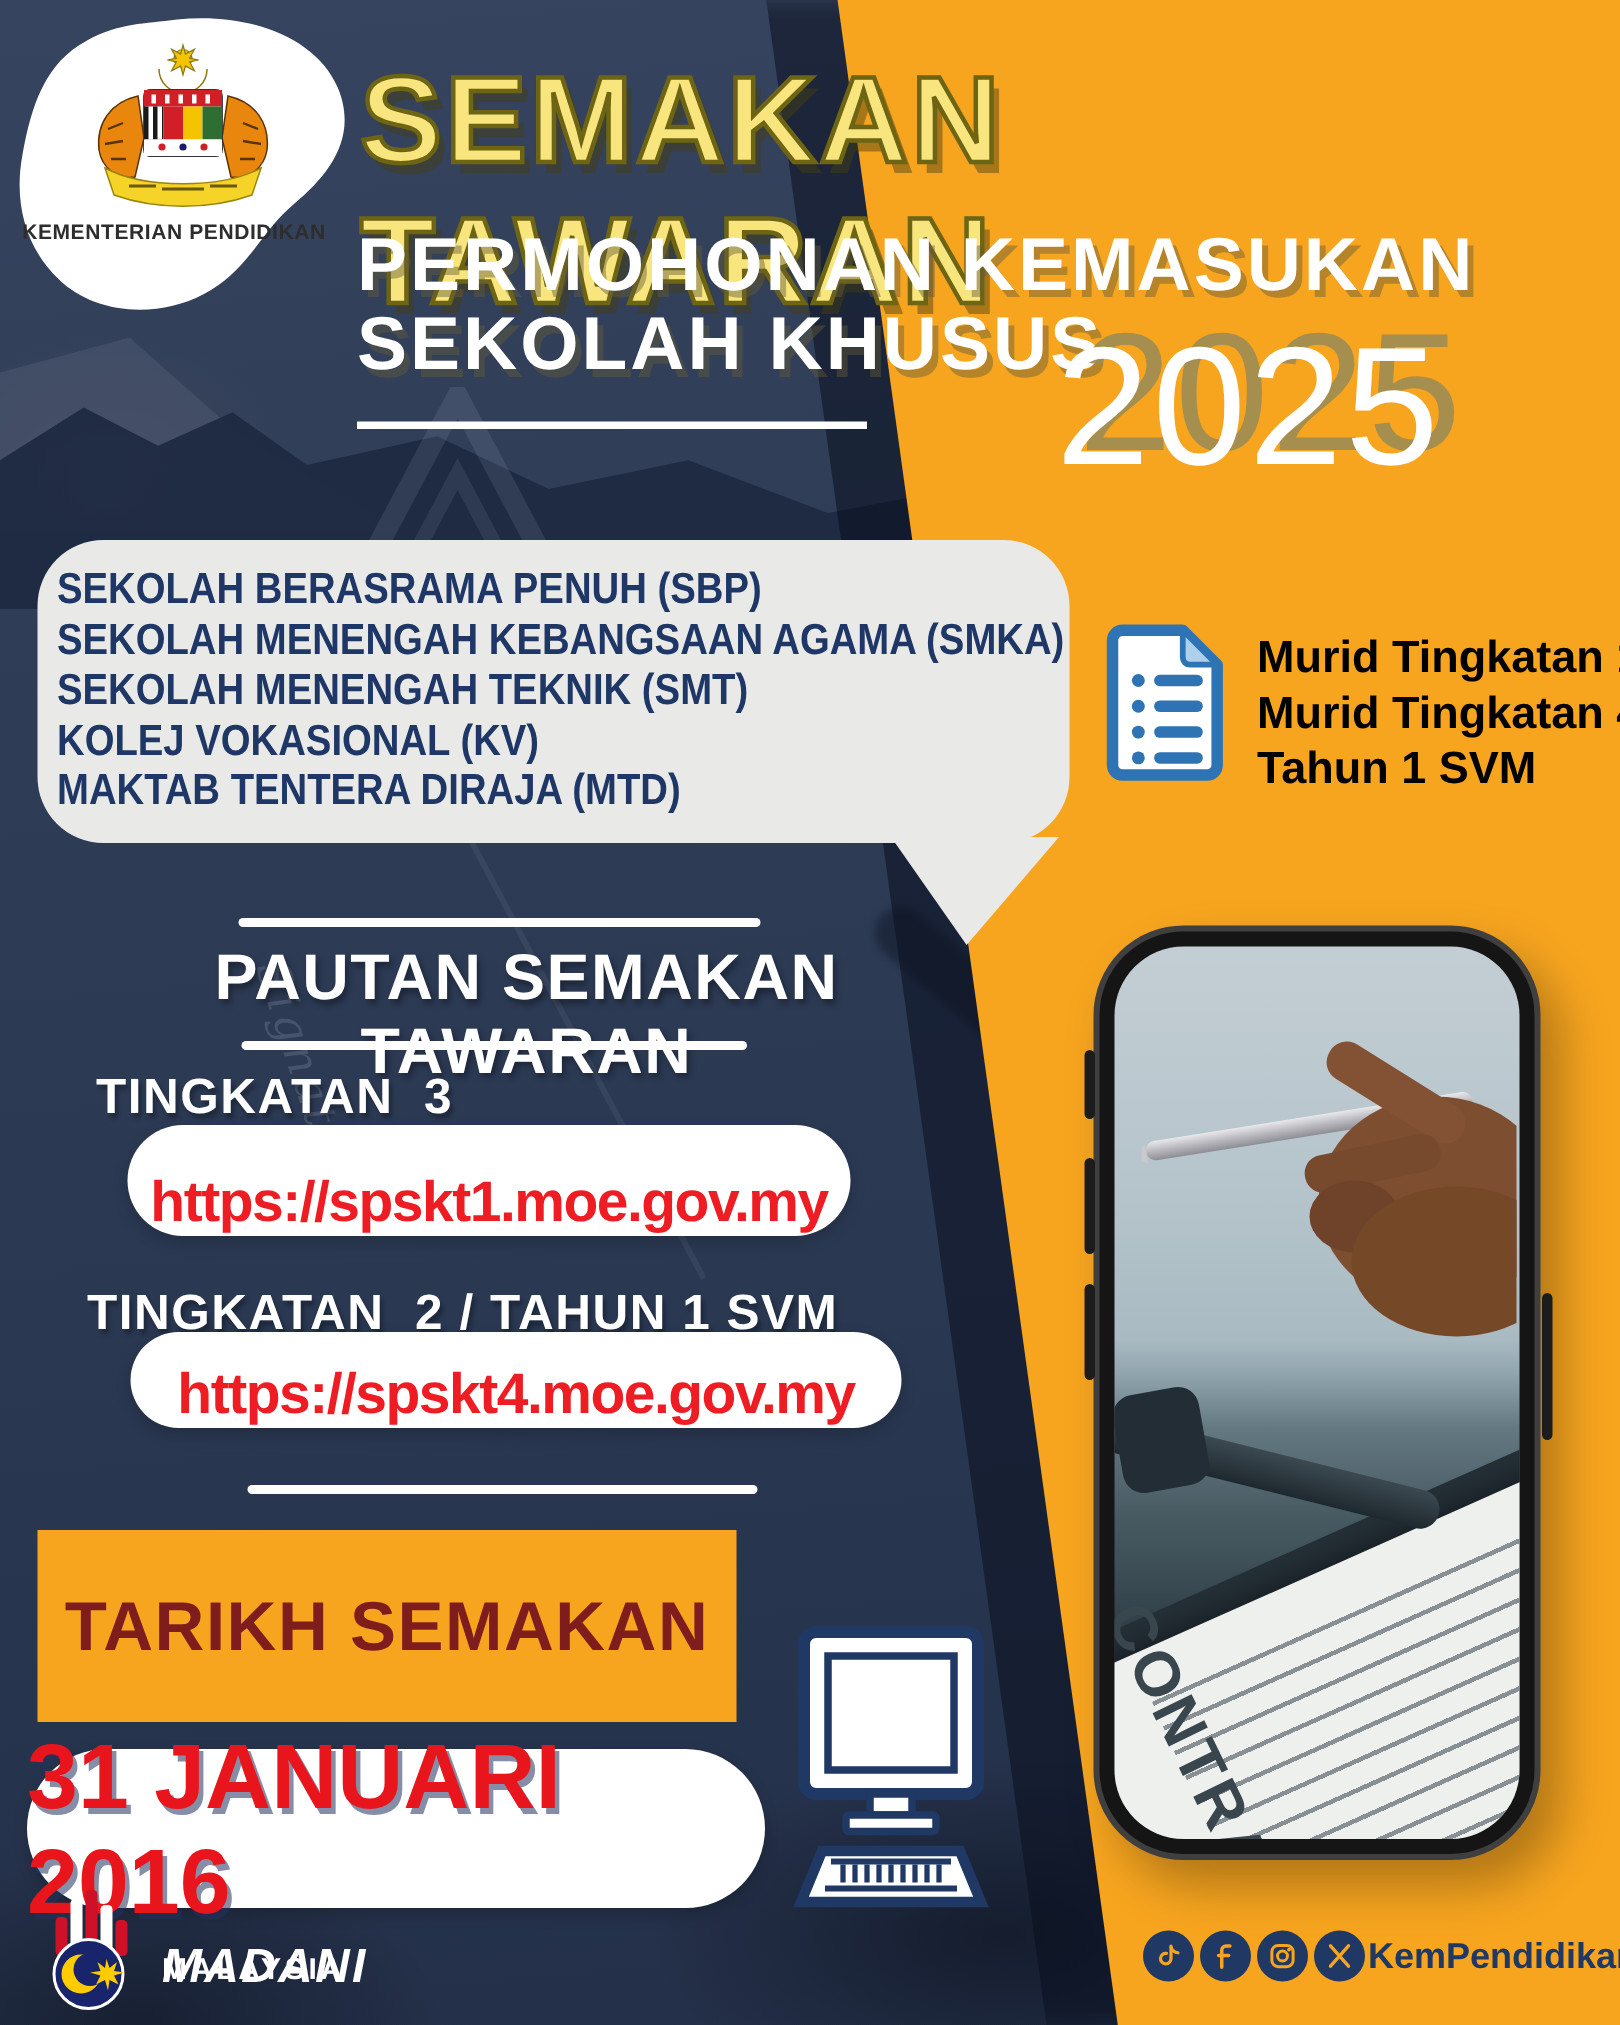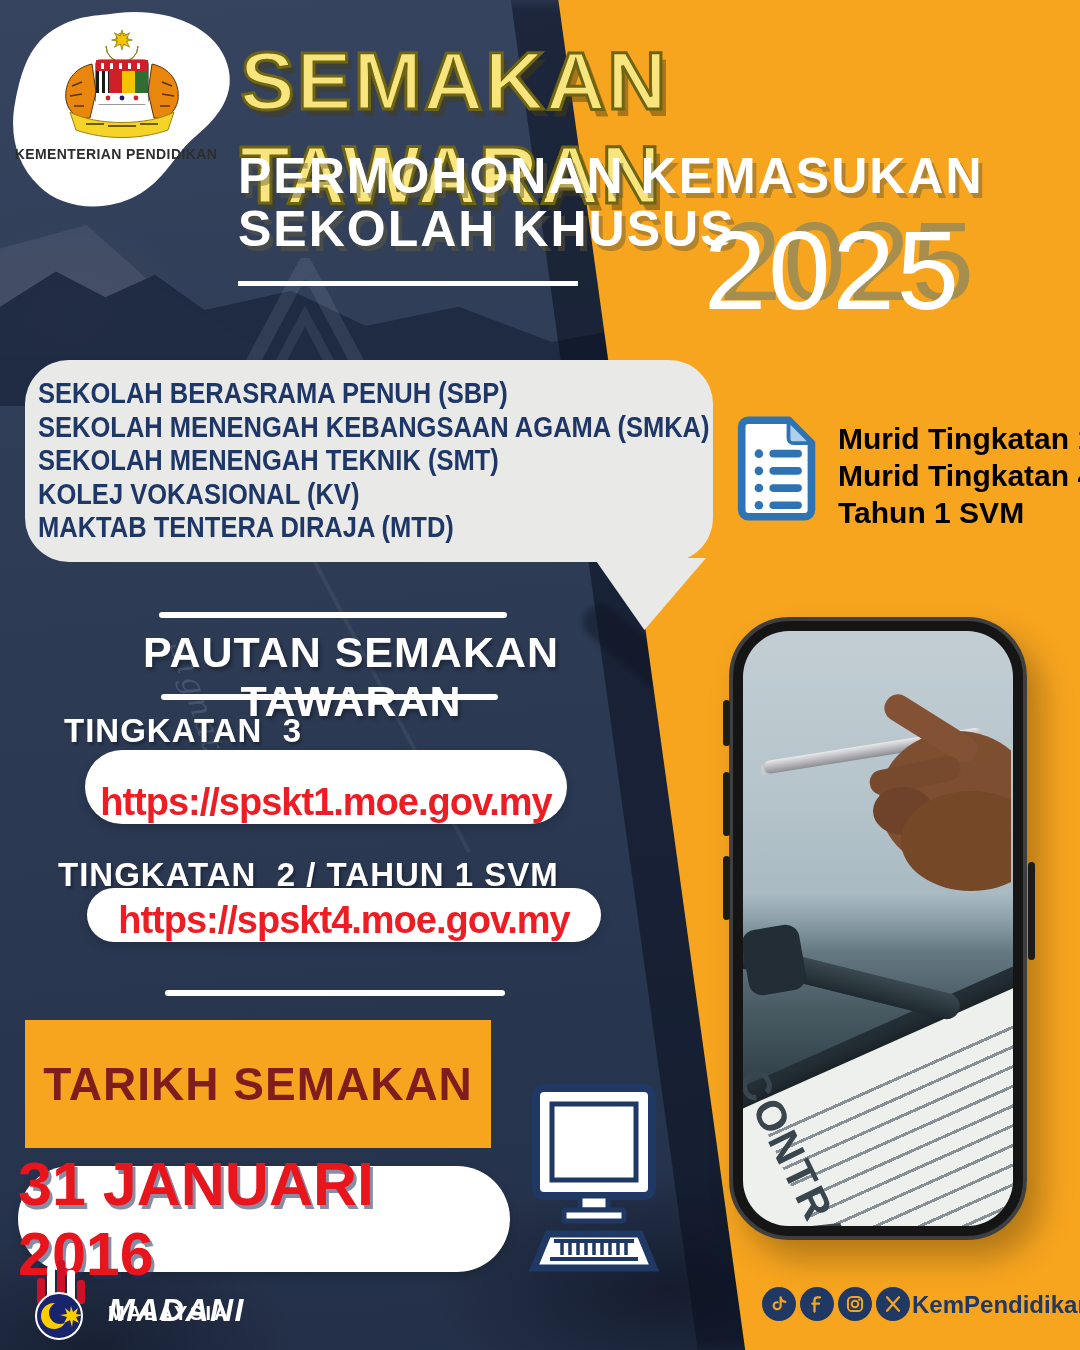--- a/index.html
+++ b/index.html
@@ -72,21 +72,21 @@
   .rule-2{left:161px;top:694px;width:337px;}
   .pautan-title{left:60px;top:628px;width:582px;text-align:center;font-size:43px;
     font-weight:bold;color:#fff;letter-spacing:1px;text-shadow:2px 3px 4px rgba(0,0,0,.35);}
   .link-label{font-size:33px;font-weight:bold;color:#fff;letter-spacing:1px;white-space:pre;
     text-shadow:2px 3px 3px rgba(0,0,0,.3);}
   .link-label-1{left:64px;top:712px;}
   .link-label-2{left:58px;top:856px;}
   .url-pill{background:#fff;border-radius:40px;display:flex;align-items:flex-end;justify-content:center;
     box-shadow:0 4px 10px rgba(0,0,0,.18);}
   .url-pill-1{left:85px;top:750px;width:482px;height:74px;}
-  .url-pill-2{left:87px;top:888px;width:514px;height:54px;}
+  .url-pill-2{left:87px;top:888px;width:514px;height:64px;}
   .url-text{font-size:38px;font-weight:bold;color:#EE1D23;letter-spacing:-1px;}
   .rule-3{left:165px;top:990px;width:340px;}
 
   
   .tarikh-box{left:25px;top:1020px;width:466px;height:128px;background:#F7A51F;
     display:flex;align-items:center;justify-content:center;}
   .tarikh-heading{font-size:46px;font-weight:bold;color:#7f1d1d;letter-spacing:1px;}
   .date-pill{left:18px;top:1166px;width:492px;height:106px;background:#fff;border-radius:53px;
     display:flex;align-items:center;justify-content:center;box-shadow:0 4px 10px rgba(0,0,0,.2);}
   .date-text{font-size:61px;font-weight:bold;color:#E8151C;letter-spacing:0;

